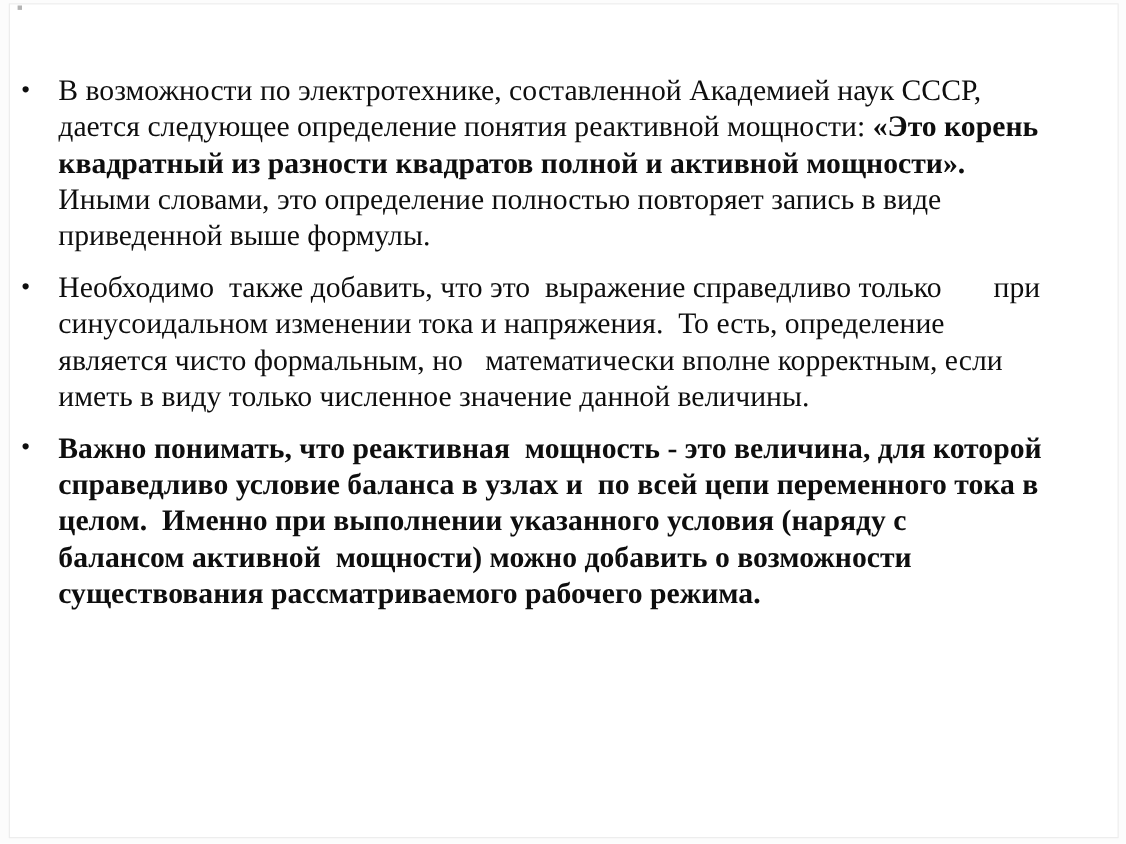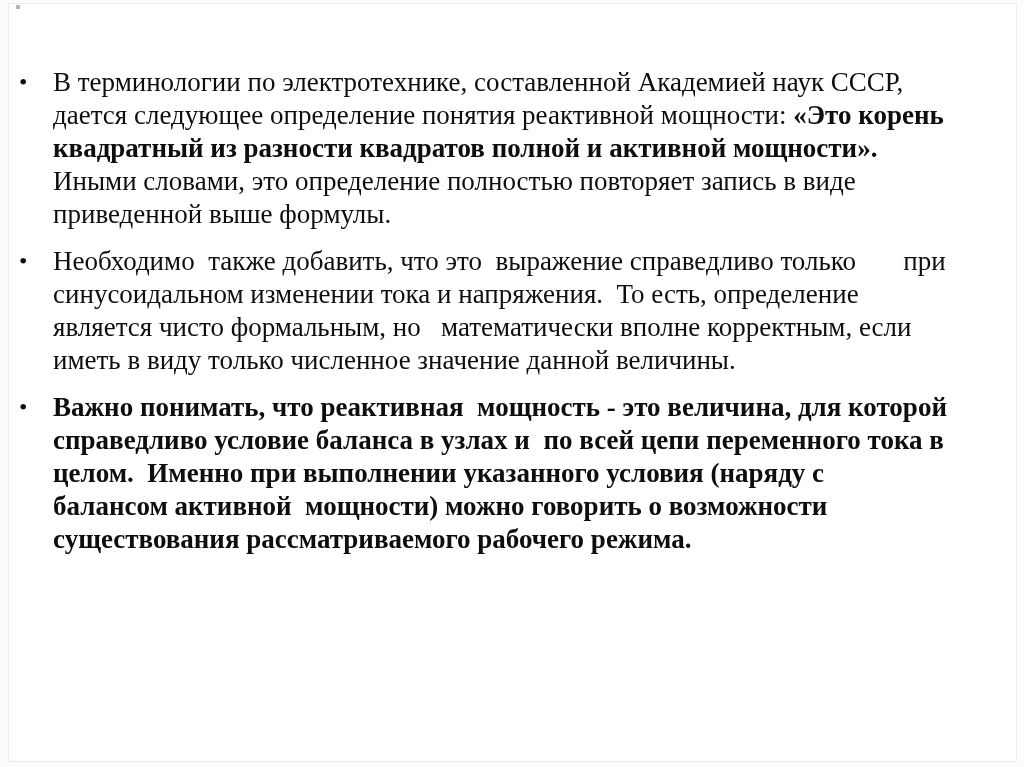--- a/index.html
+++ b/index.html
@@ -59,35 +59,35 @@
   .seg.bold { font-weight: bold; }
 </style>
 </head>
 <body>
 
 <div class="slide-frame" style="--slide-bg: #ffffff; --frame-border: #ececec; --text-color: #0e0e0e;">
   <div class="corner-dot"></div>
   <ul class="bullet-list">
       <li class="bullet-item">
         <span class="marker">•</span>
-        <div class="text"><span class="seg">В терминологии по электротехнике, составленной Академией наук СССР,
+        <div class="text"><span class="seg">В возможности по электротехнике, составленной Академией наук СССР,
 дается следующее определение понятия реактивной мощности: </span><span class="seg bold">«Это корень
 квадратный из разности квадратов полной и активной мощности».</span><span class="seg">
 Иными словами, это определение полностью повторяет запись в виде
 приведенной выше формулы.</span></div>
       </li>
       <li class="bullet-item">
         <span class="marker">•</span>
         <div class="text"><span class="seg">Необходимо  также добавить, что это  выражение справедливо только       при
 синусоидальном изменении тока и напряжения.  То есть, определение
 является чисто формальным, но   математически вполне корректным, если
 иметь в виду только численное значение данной величины.</span></div>
       </li>
       <li class="bullet-item">
         <span class="marker">•</span>
         <div class="text"><span class="seg bold">Важно понимать, что реактивная  мощность - это величина, для которой
 справедливо условие баланса в узлах и  по всей цепи переменного тока в
 целом.  Именно при выполнении указанного условия (наряду с
-балансом активной  мощности) можно говорить о возможности
+балансом активной  мощности) можно добавить о возможности
 существования рассматриваемого рабочего режима.</span></div>
       </li>
     </ul>
 </div>
 
 </body></html>

